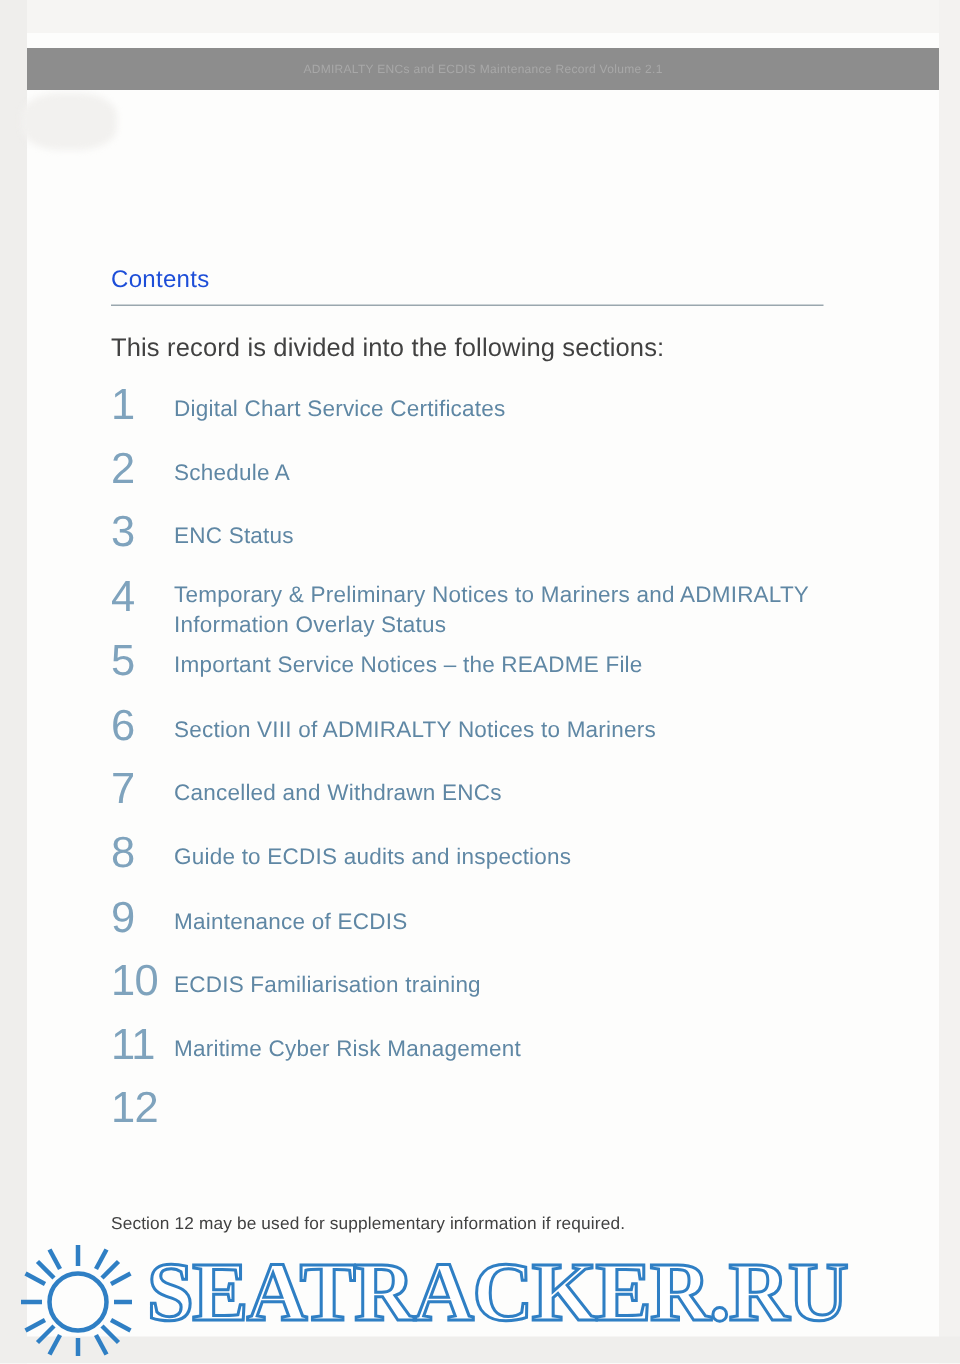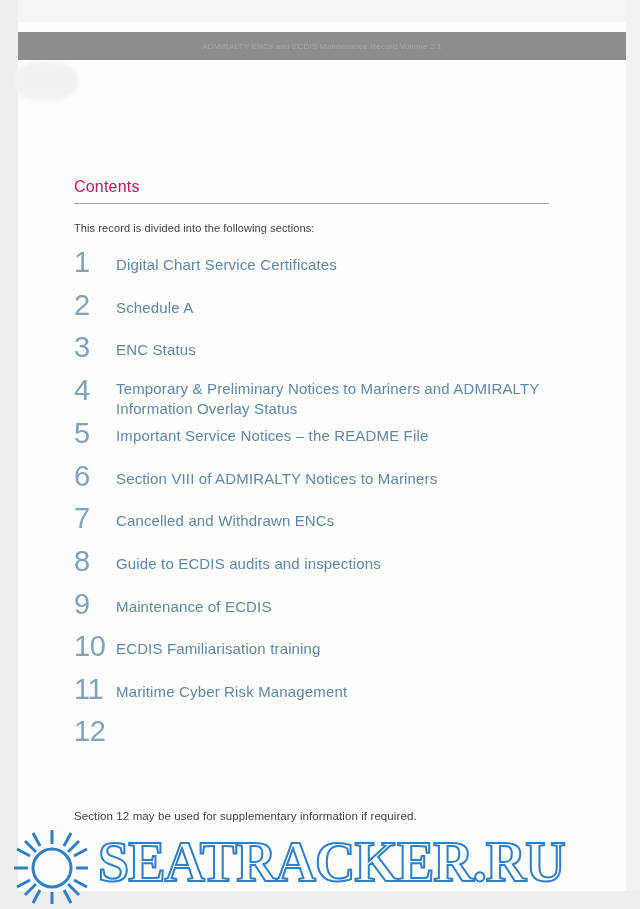--- a/index.html
+++ b/index.html
@@ -75,35 +75,35 @@
   
   .content {
     position: absolute;
     left: 74px;
     top: 178px;
     width: 480px;
   }
 
   .contents-title {
     font-size: 16px;
-    color: #be185d;
+    color: #1d4ed8;
     font-family: "Liberation Sans", sans-serif;
     letter-spacing: 0.2px;
     font-weight: 400;
     margin: 0 0 7px 0;
   }
   .title-rule {
     width: 475px;
     height: 1px;
     background: #9aa7ae;
     margin-bottom: 18px;
   }
 
   .intro {
-    font-size: 11px;
+    font-size: 17px;
     color: #414141;
     margin-bottom: 14px;
     letter-spacing: 0.1px;
   }
 
   .toc {
     list-style: none;
     margin: 0;
     padding: 0;
   }

